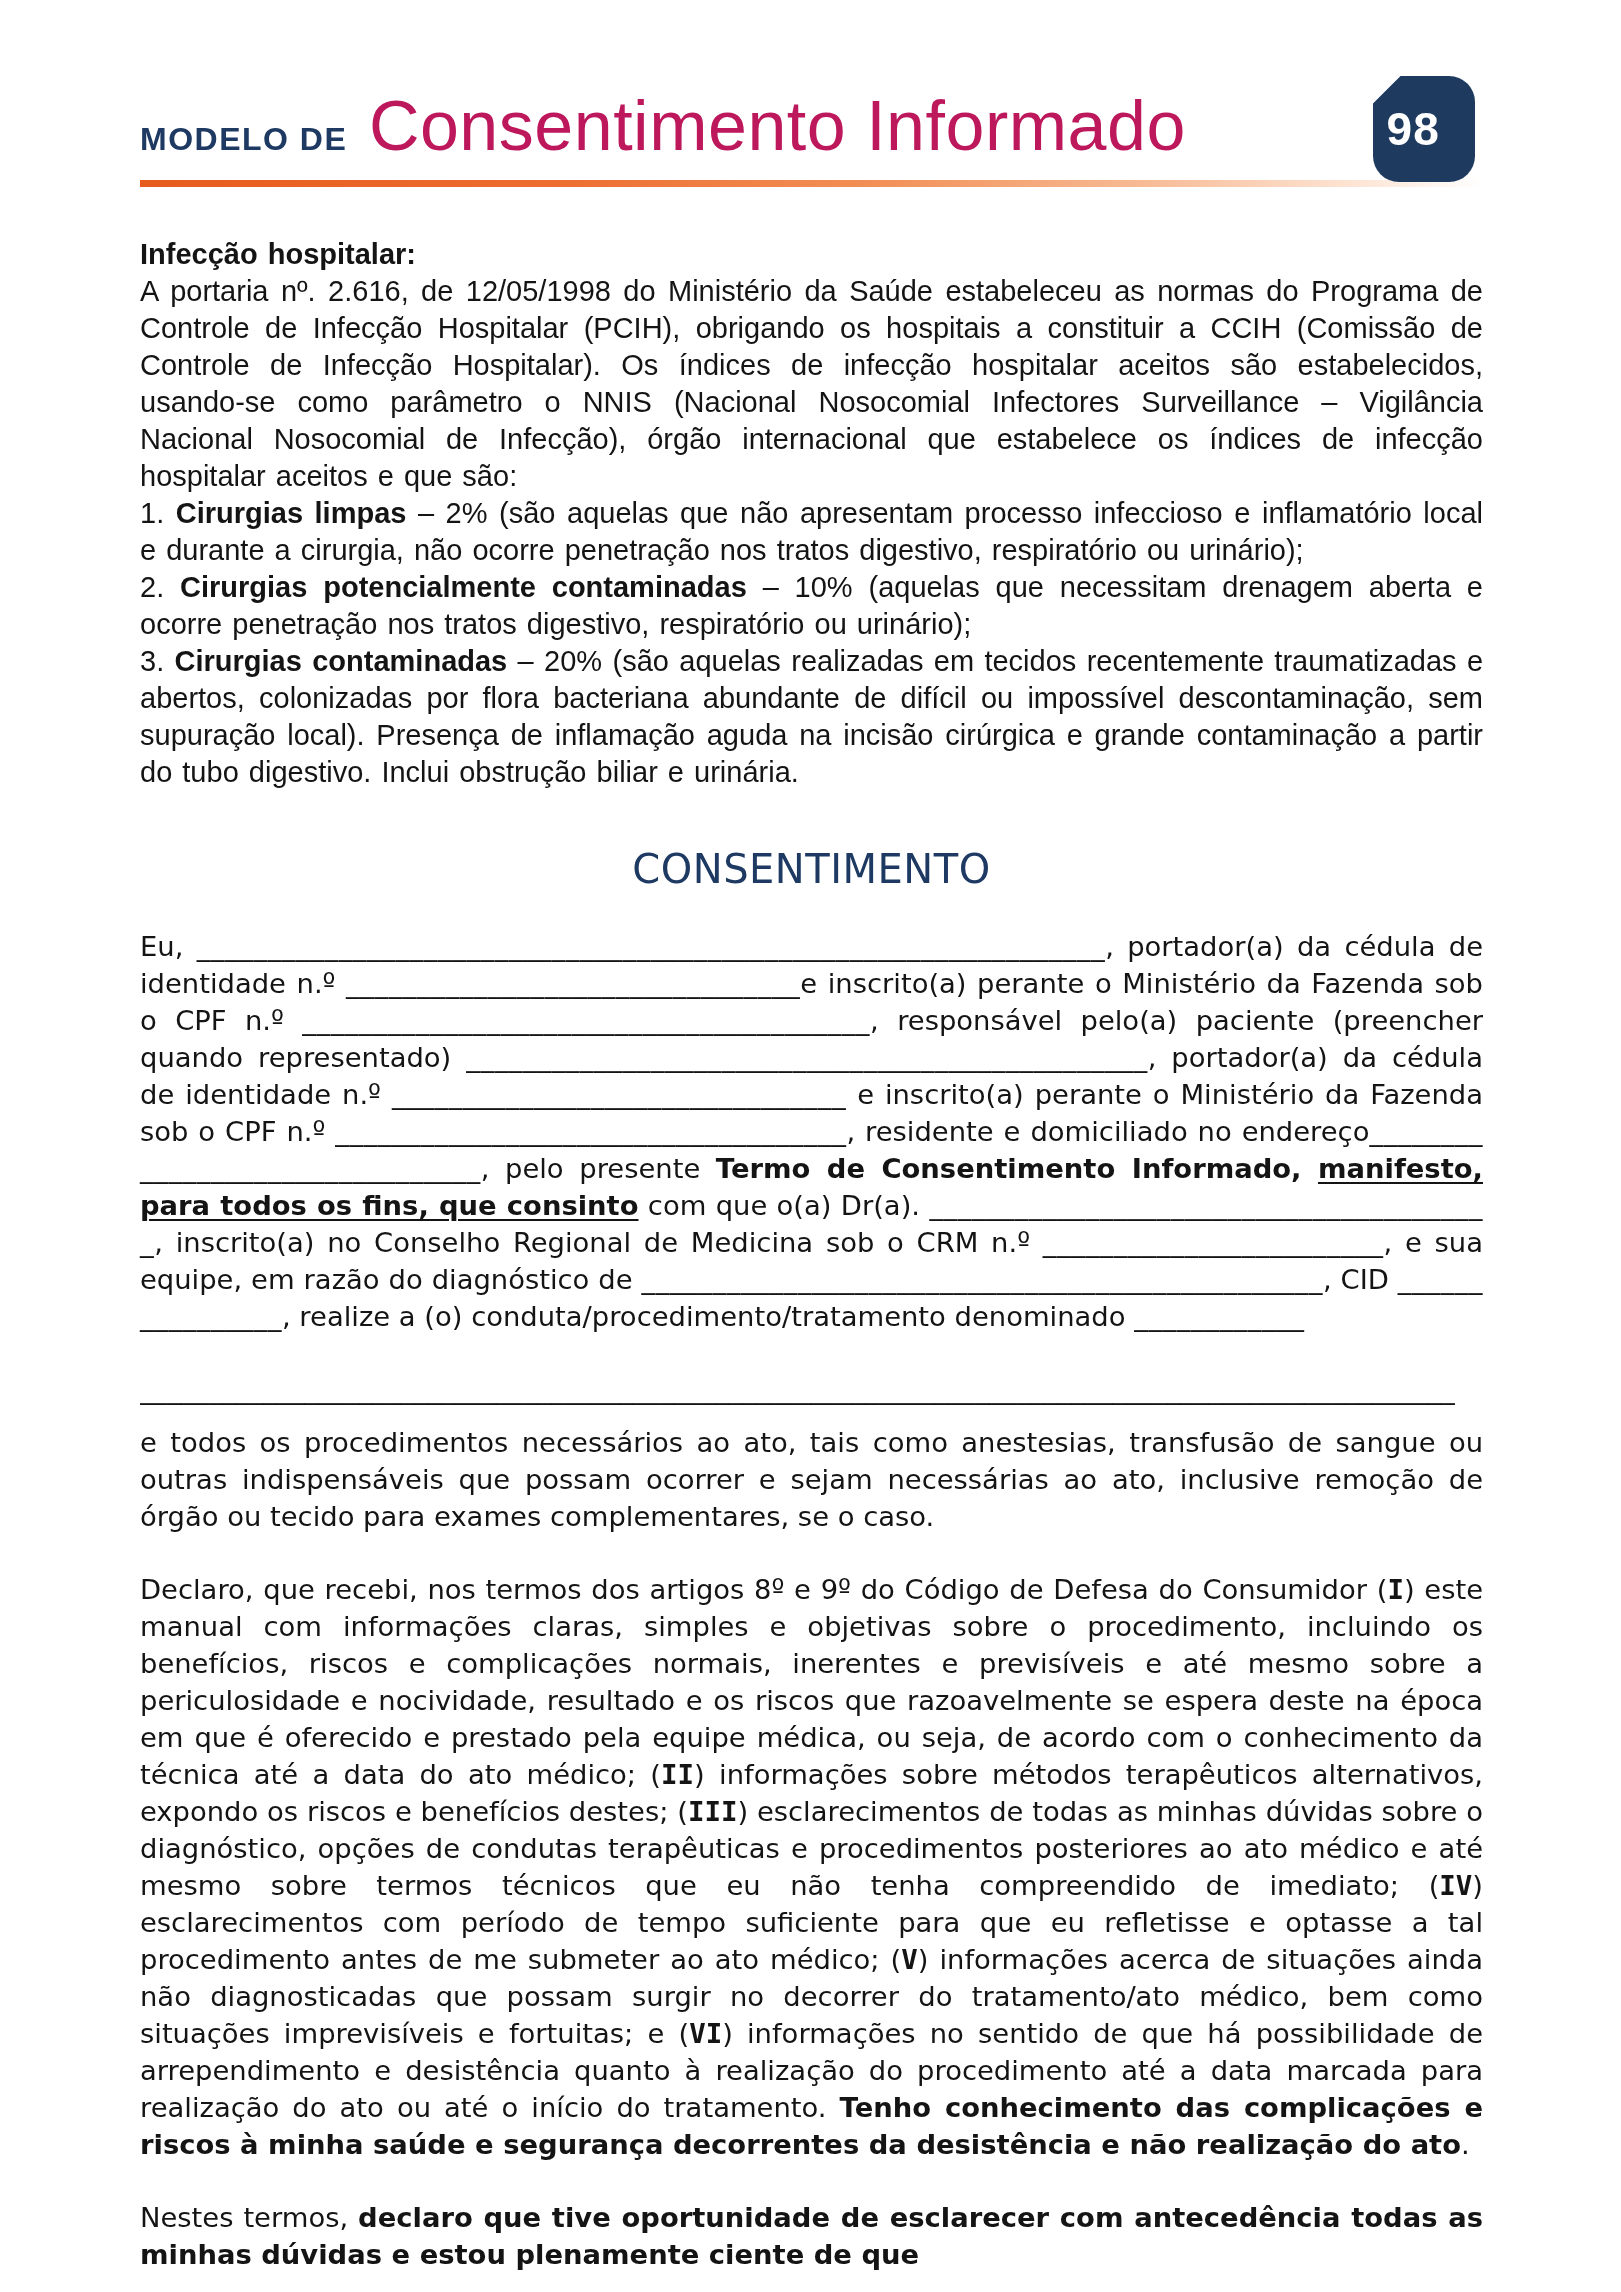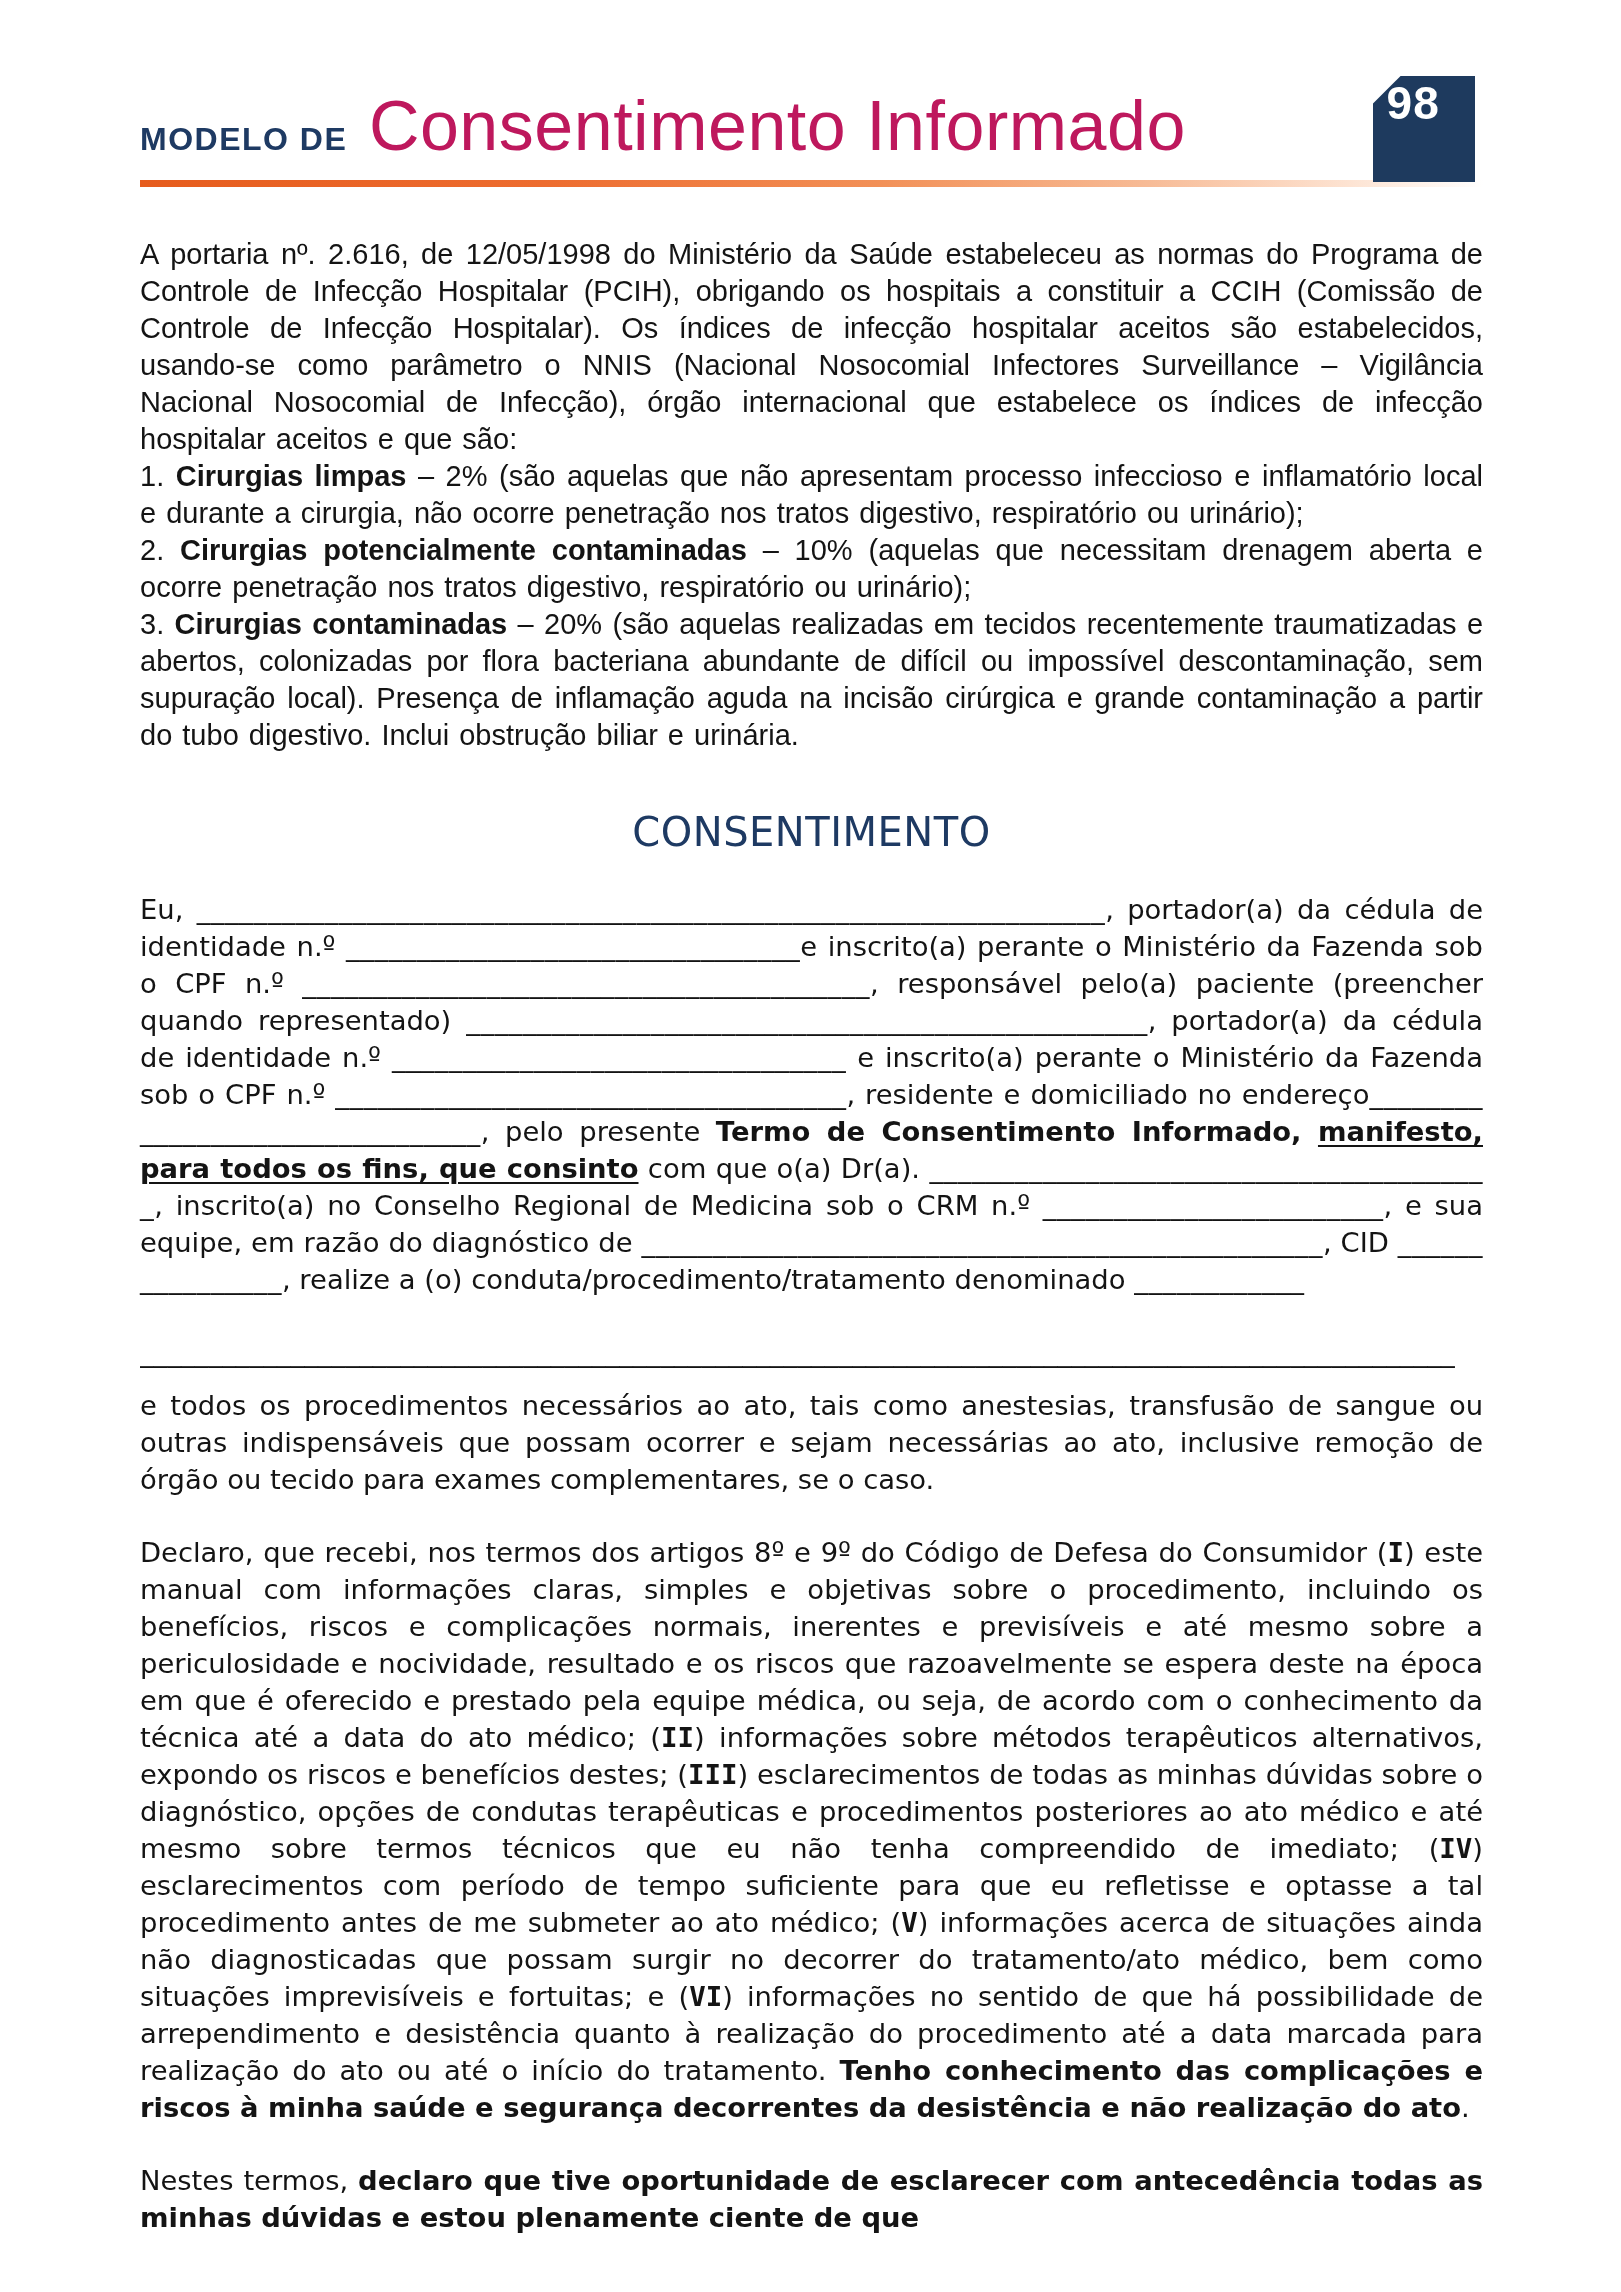--- a/index.html
+++ b/index.html
@@ -23,21 +23,21 @@
   }
   .rule{
     height:6.9px;margin-top:13.7px;
     background:linear-gradient(to right,
       #e65c1d 0%, #ed6c2f 30%, #f29057 55%, #f7bb96 75%, #fde3d2 90%, rgba(255,255,255,0) 100%);
   }
   .page-badge{
     position:absolute;top:76px;right:146px;width:102px;height:106px;
     background:#1e3a5e;
     clip-path:polygon(27% 0,100% 0,100% 100%,0 100%,0 26%);
-    display:flex;align-items:flex-start;justify-content:center;
+    display:flex;align-items:center;justify-content:center;border-radius:26px;
   }
   .page-badge .num{
     color:#ffffff;font-family:"Liberation Sans",sans-serif;font-weight:bold;
     font-size:46px;padding-right:21.6px;letter-spacing:1px;
   }
 
   
   .content{margin:0 138px 0 140px;}
 
   .intro{
@@ -83,20 +83,21 @@
     </div>
     <div class="rule"></div>
     <div class="page-badge">
       <span class="num">98</span>
     </div>
   </header>
 
   <main class="content">
 
     <section class="intro">
+      <p class="lead-heading">Infecção hospitalar:</p>
       <p>A portaria nº. 2.616, de 12/05/1998 do Ministério da Saúde estabeleceu as normas do Programa de Controle de Infecção Hospitalar (PCIH), obrigando os hospitais a constituir a CCIH (Comissão de Controle de Infecção Hospitalar). Os índices de infecção hospitalar aceitos são estabelecidos, usando-se como parâmetro o NNIS (Nacional Nosocomial Infectores Surveillance – Vigilância Nacional Nosocomial de Infecção), órgão internacional que estabelece os índices de infecção hospitalar aceitos e que são:</p>
       <p><span>1. </span><span class="b">Cirurgias limpas</span><span> – 2% (são aquelas que não apresentam processo infeccioso e inflamatório local e durante a cirurgia, não ocorre penetração nos tratos digestivo, respiratório ou urinário);</span></p>
       <p><span>2. </span><span class="b">Cirurgias potencialmente contaminadas</span><span> – 10% (aquelas que necessitam drenagem aberta e ocorre penetração nos tratos digestivo, respiratório ou urinário);</span></p>
       <p><span>3. </span><span class="b">Cirurgias contaminadas</span><span> – 20% (são aquelas realizadas em tecidos recentemente traumatizadas e abertos, colonizadas por flora bacteriana abundante de difícil ou impossível descontaminação, sem supuração local). Presença de inflamação aguda na incisão cirúrgica e grande contaminação a partir do tubo digestivo. Inclui obstrução biliar e urinária.</span></p>
     </section>
 
     <h2 class="consent-heading">CONSENTIMENTO</h2>
 
     <section class="consent">
       <p><span>Eu, </span><span class="blank">________________________________________________________________</span><span>, portador(a) da cédula de identidade n.º </span><span class="blank">________________________________</span><span>e inscrito(a) perante o Ministério da Fazenda sob o CPF n.º </span><span class="blank">________________________________________</span><span>, responsável pelo(a) paciente (preencher quando representado) </span><span class="blank">________________________________________________</span><span>, portador(a) da cédula de identidade n.º </span><span class="blank">________________________________</span><span> e inscrito(a) perante o Ministério da Fazenda sob o CPF n.º </span><span class="blank">____________________________________</span><span>, residente e domiciliado no endereço</span><span class="blank">________________________________</span><span>, pelo presente </span><span class="b">Termo de Consentimento Informado, </span><span class="b u">manifesto, para todos os fins, que consinto</span><span> com que o(a) Dr(a). </span><span class="blank">________________________________________</span><span>, inscrito(a) no Conselho Regional de Medicina sob o CRM n.º </span><span class="blank">________________________</span><span>, e sua equipe, em razão do diagnóstico de </span><span class="blank">________________________________________________</span><span>, CID </span><span class="blank">________________</span><span>, realize a (o) conduta/procedimento/tratamento denominado </span><span class="blank">____________</span></p>

